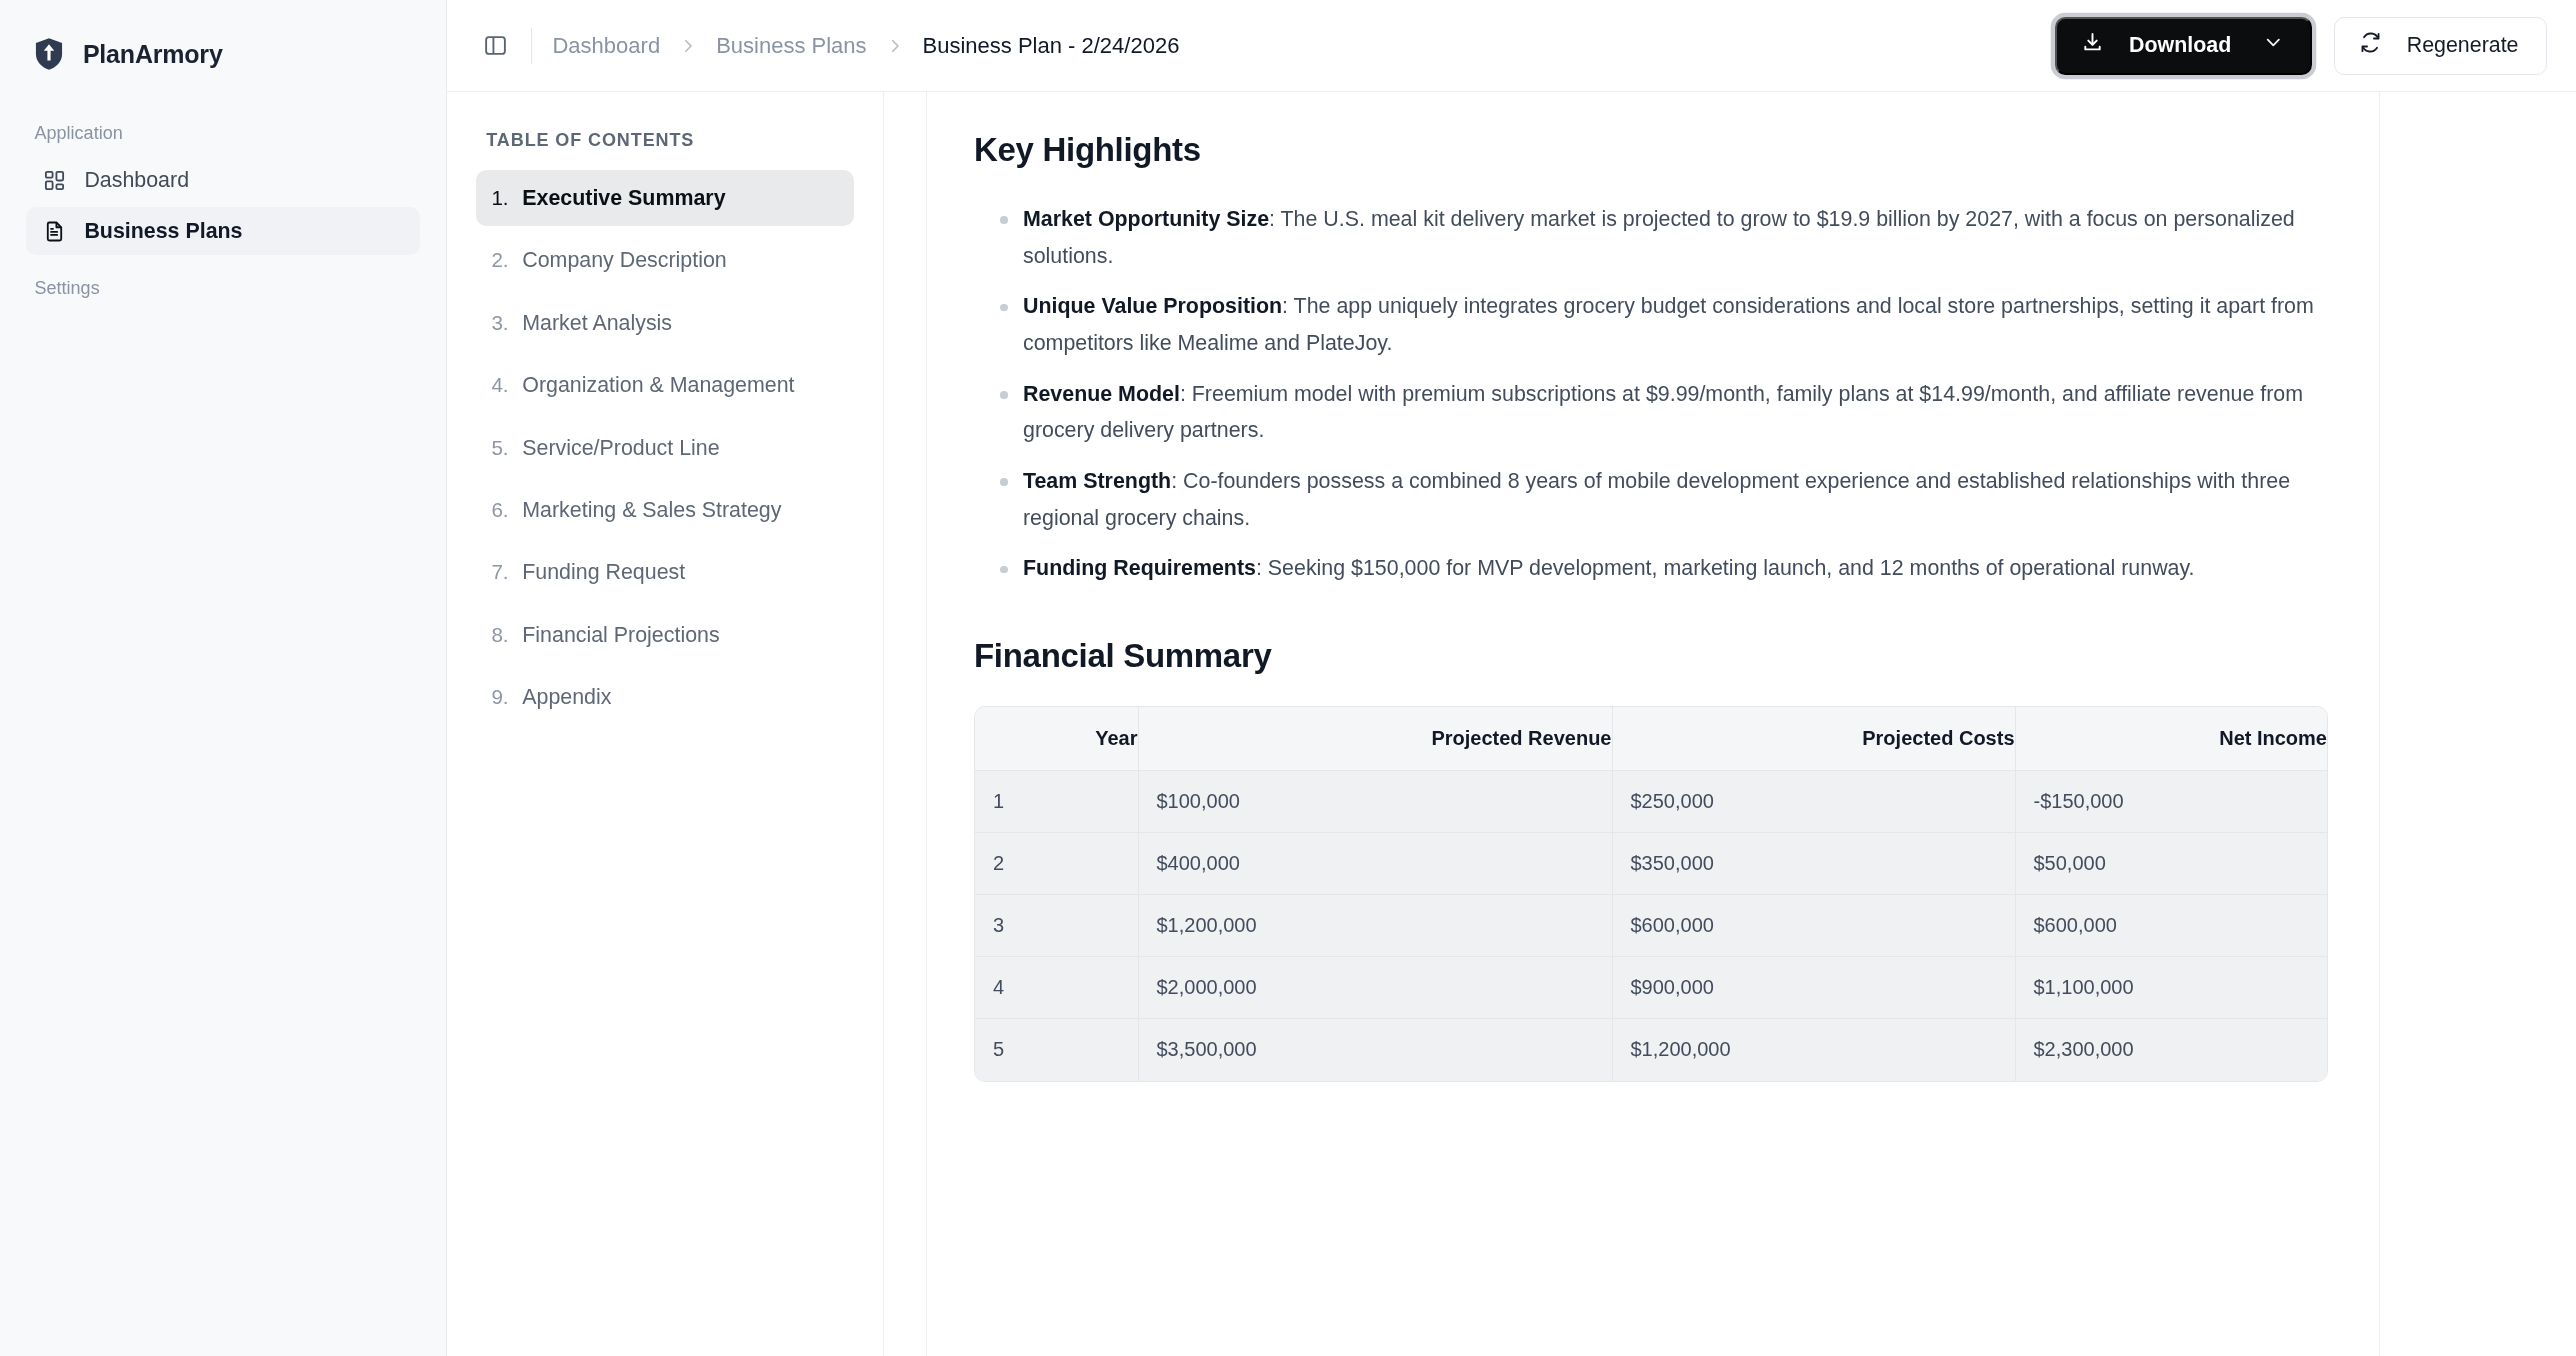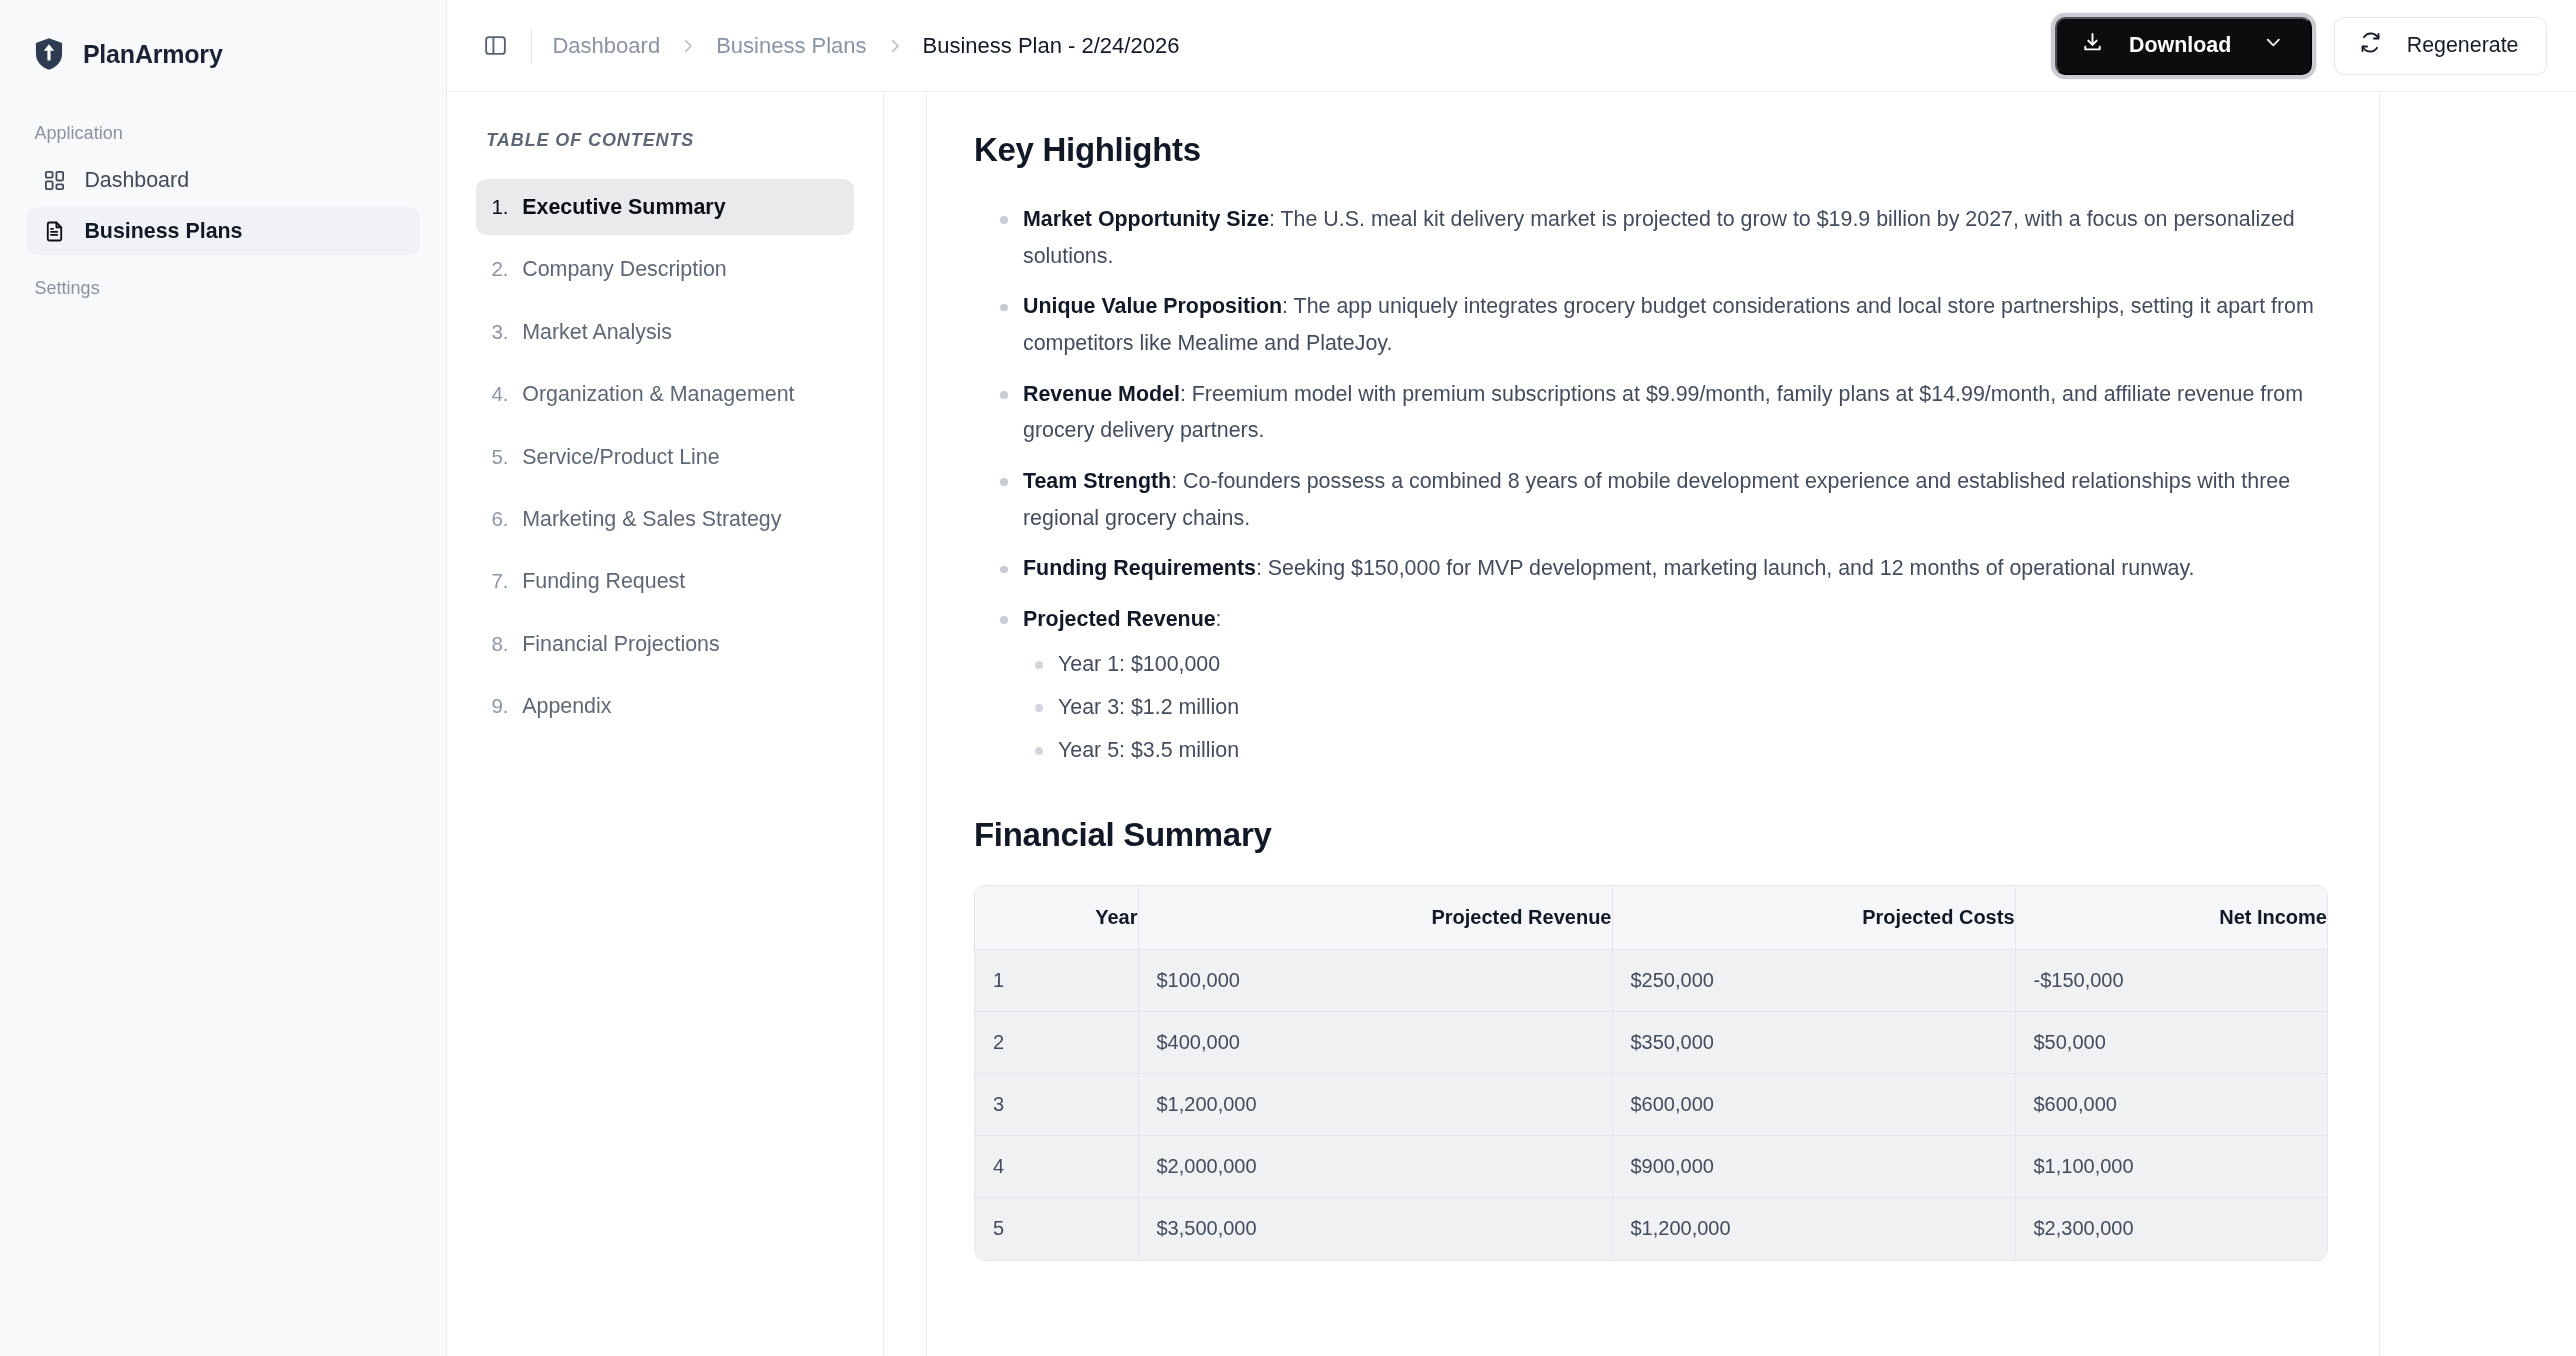--- a/index.html
+++ b/index.html
@@ -77,21 +77,21 @@
   .content-row { flex: 1 1 auto; display: flex; min-height: 0; overflow: hidden; }
 
   .toc {
     width: 437px; flex: 0 0 437px;
     border-right: 0.9px solid #eceef1;
     padding: 38px 29px 0 29px;
     background: #ffffff;
   }
   .toc-title {
     font-size: 18px; font-weight: 600; letter-spacing: 0.9px;
-    color: #5e6775; text-transform: uppercase; padding-left: 10.3px; margin-bottom: 28px; font-style: italic;
+    color: #5e6775; text-transform: uppercase; padding-left: 10.3px; margin-bottom: 19px;
   }
   .toc-item {
     display: flex; align-items: flex-start; gap: 13.7px;
     padding: 13px 15.4px; border-radius: 10.3px; cursor: pointer;
     font-size: 21.4px; color: #5e6775; line-height: 1.42; margin-bottom: 6px;
   }
   .toc-item .num { color: #8d96a4; flex: 0 0 auto; font-size: 20.6px; }
   .toc-item.active { background: #e9eaec; color: #0b0f16; font-weight: 600; }
   .toc-item.active .num { color: #0b0f16; font-weight: 400; }
 
@@ -313,28 +313,20 @@
             </li>
             <li>
               <b>Revenue Model</b><span>: Freemium model with premium subscriptions at $9.99/month, family plans at $14.99/month, and affiliate revenue from grocery delivery partners.</span>
             </li>
             <li>
               <b>Team Strength</b><span>: Co-founders possess a combined 8 years of mobile development experience and established relationships with three regional grocery chains.</span>
             </li>
             <li>
               <b>Funding Requirements</b><span>: Seeking $150,000 for MVP development, marketing launch, and 12 months of operational runway.</span>
             </li>
-            <li>
-              <b>Projected Revenue</b><span>:</span>
-              <ul class="sub">
-                <li>Year 1: $100,000</li>
-                <li>Year 3: $1.2 million</li>
-                <li>Year 5: $3.5 million</li>
-              </ul>
-            </li>
           </ul>
 
           <h2 class="section-h second">Financial Summary</h2>
 
           <div class="fin-table-wrap">
             <table class="fin">
               <colgroup>
                   <col class="c0">
                   <col class="c1">
                   <col class="c2">

